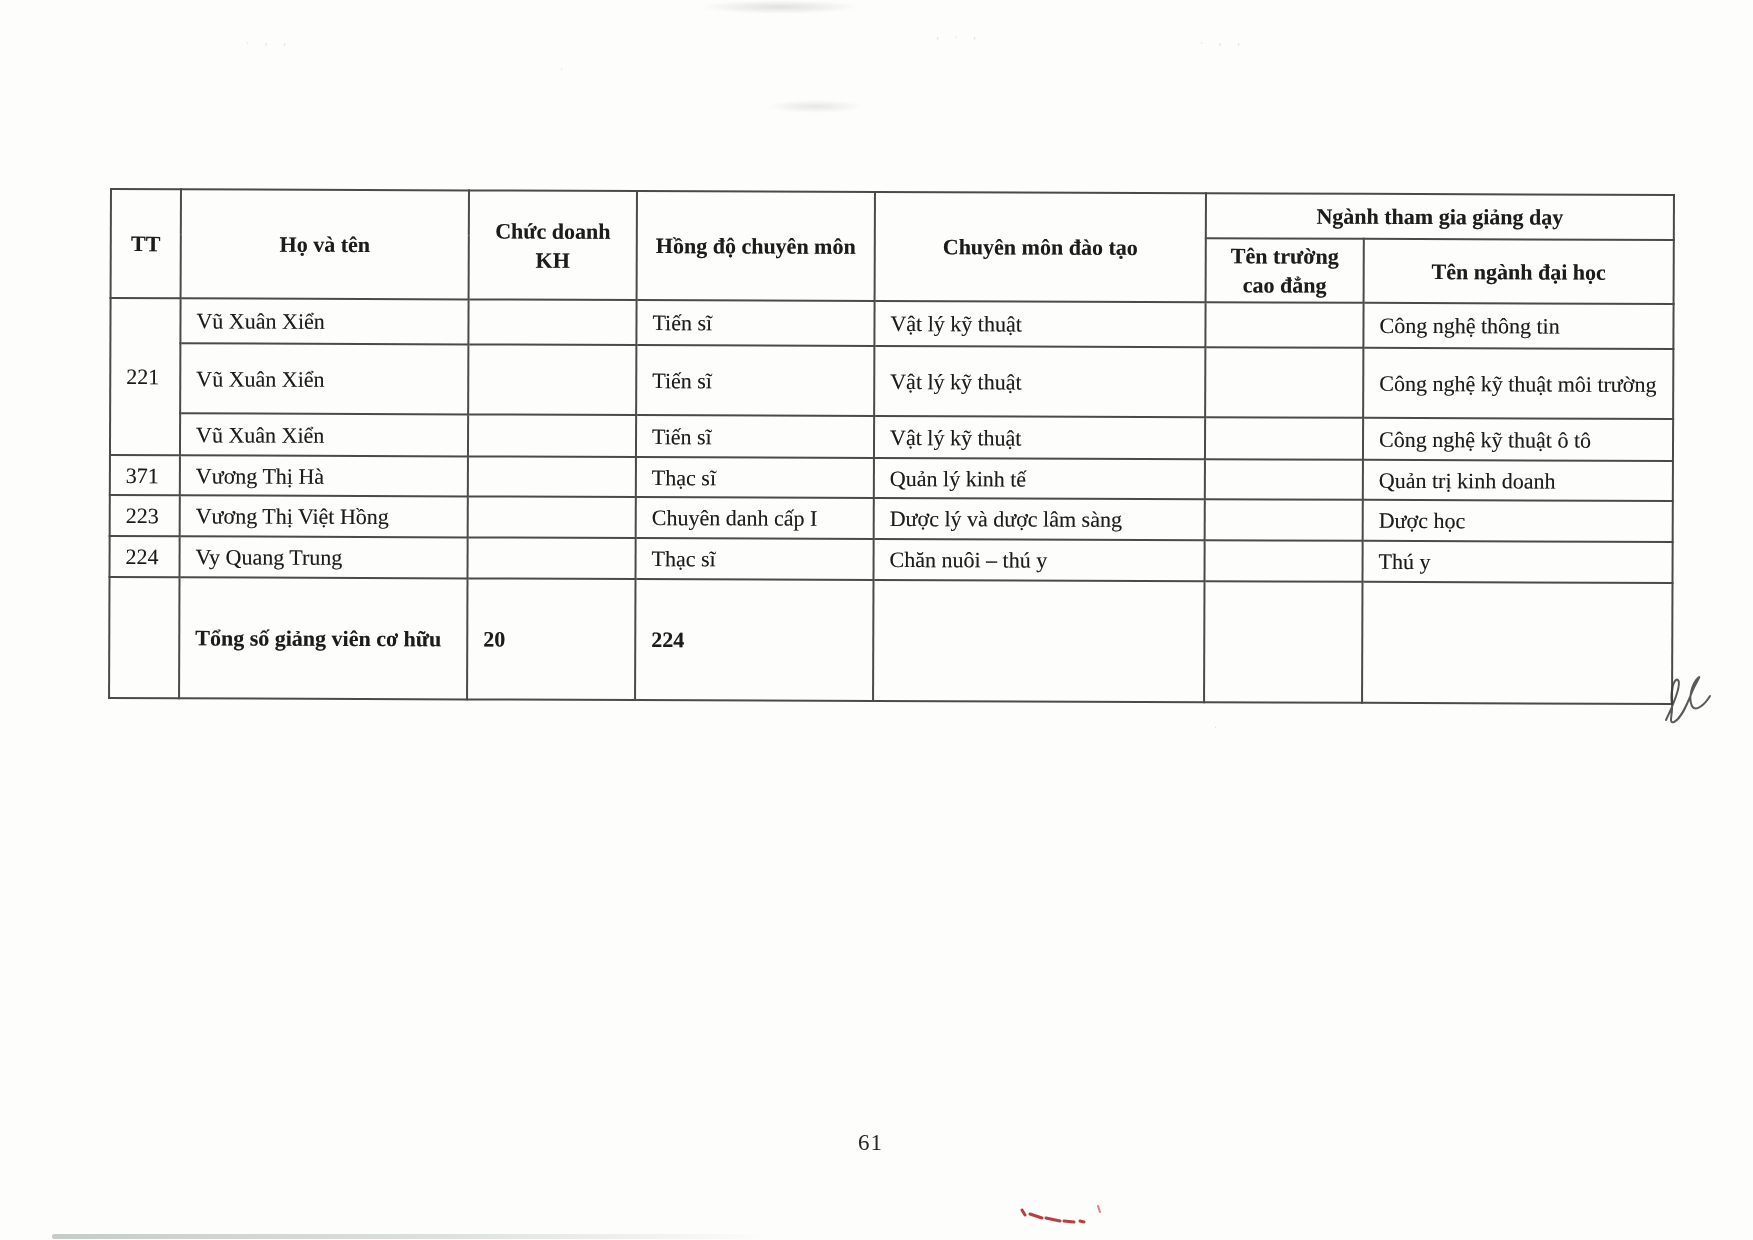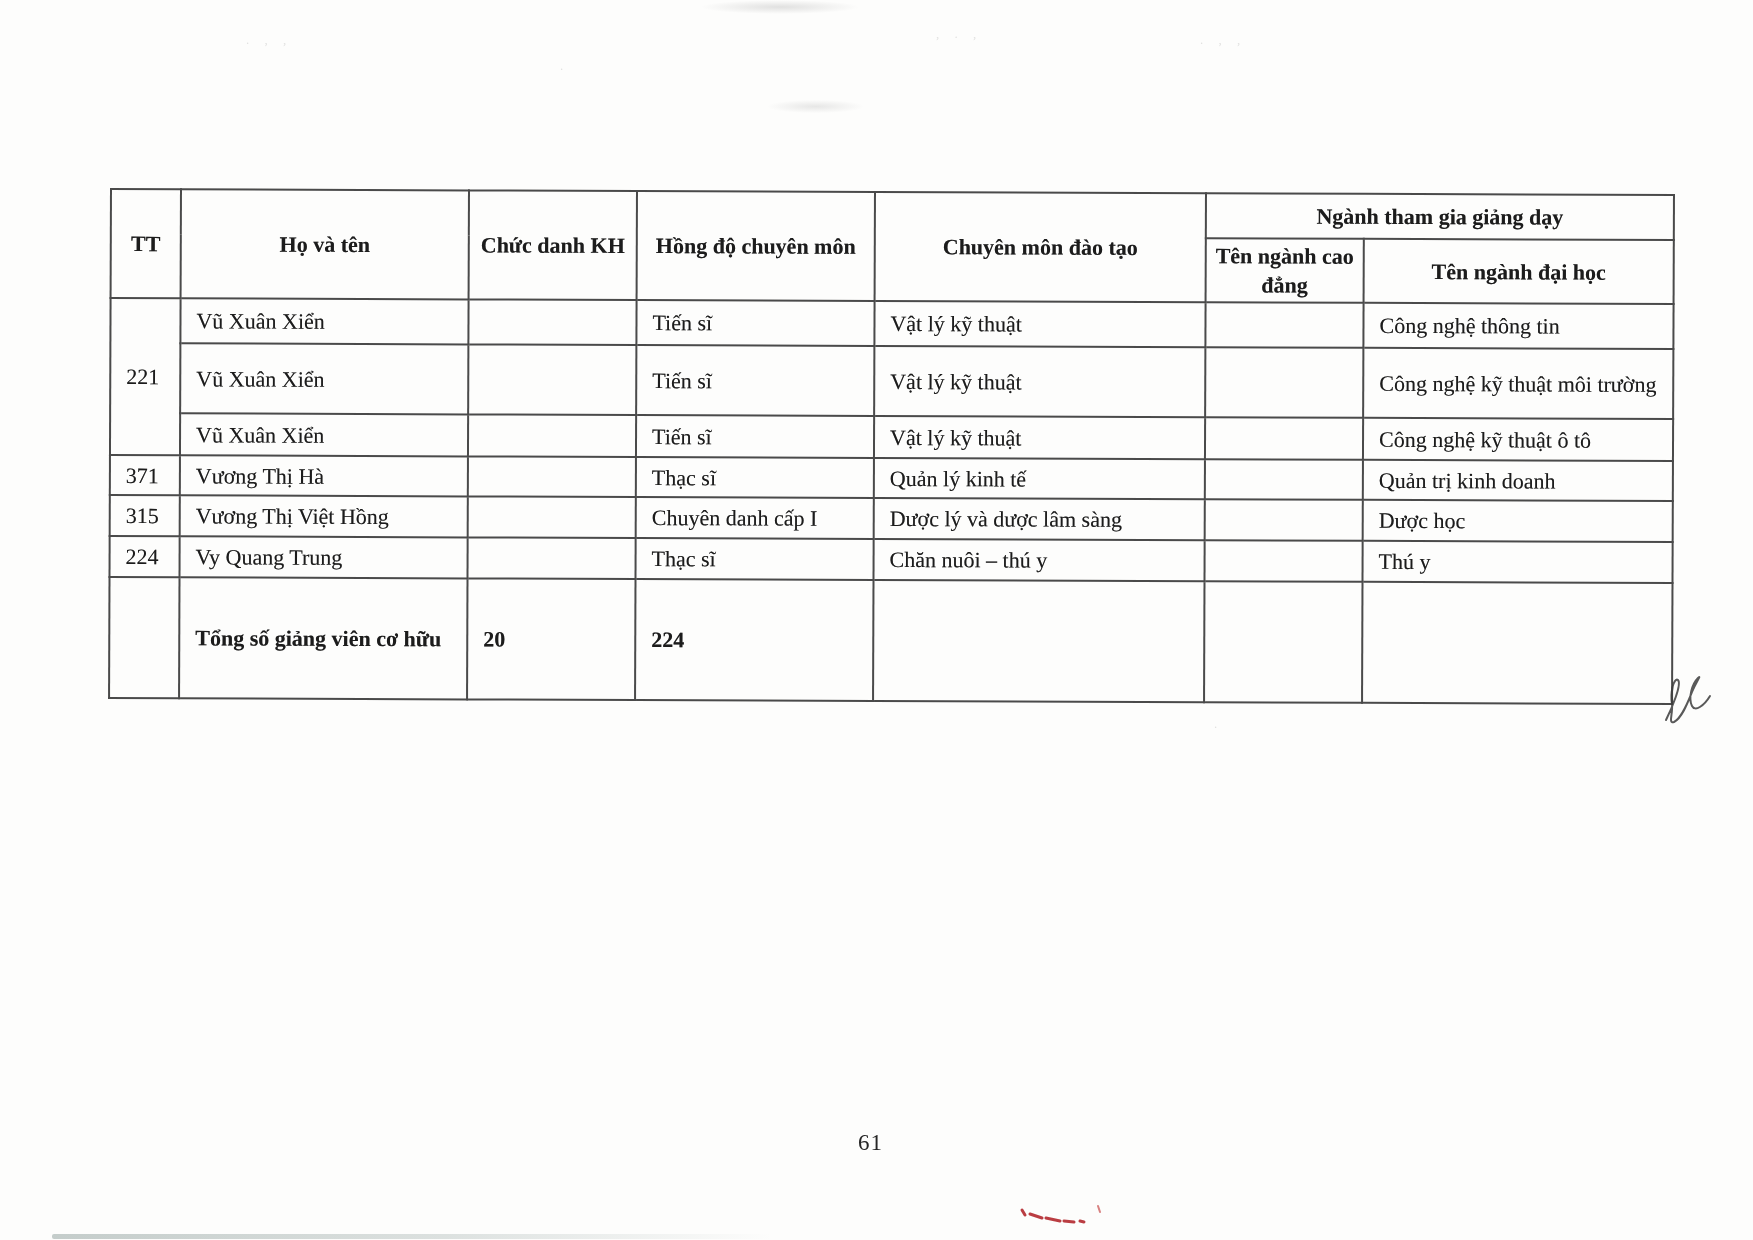--- a/index.html
+++ b/index.html
@@ -120,27 +120,27 @@
         <col style="width:168px">
         <col style="width:238px">
         <col style="width:331px">
         <col style="width:158px">
         <col style="width:310px">
       </colgroup>
       <thead>
         <tr class="h1">
           <th rowspan="2">TT</th>
           <th rowspan="2">Họ và tên</th>
-          <th rowspan="2">Chức danh KH</th>
+          <th rowspan="2">Chức doanh KH</th>
           <th rowspan="2">Hồng độ chuyên môn</th>
           <th rowspan="2">Chuyên môn đào tạo</th>
           <th colspan="2">Ngành tham gia giảng dạy</th>
         </tr>
         <tr class="h2">
-          <th>Tên ngành cao đẳng</th>
+          <th>Tên trường cao đẳng</th>
           <th>Tên ngành đại học</th>
         </tr>
       </thead>
       <tbody>
         <tr class="r1">
           <td class="c-tt" rowspan="3">221</td>
           <td>Vũ Xuân Xiển</td>
           <td class="c-rank"></td>
           <td>Tiến sĩ</td>
           <td>Vật lý kỹ thuật</td>
@@ -166,21 +166,21 @@
         <tr class="r4">
           <td class="c-tt">371</td>
           <td>Vương Thị Hà</td>
           <td class="c-rank"></td>
           <td>Thạc sĩ</td>
           <td>Quản lý kinh tế</td>
           <td></td>
           <td>Quản trị kinh doanh</td>
         </tr>
         <tr class="r5">
-          <td class="c-tt">315</td>
+          <td class="c-tt">223</td>
           <td>Vương Thị Việt Hồng</td>
           <td class="c-rank"></td>
           <td>Chuyên danh cấp I</td>
           <td>Dược lý và dược lâm sàng</td>
           <td></td>
           <td>Dược học</td>
         </tr>
         <tr class="r6">
           <td class="c-tt">224</td>
           <td>Vy Quang Trung</td>

